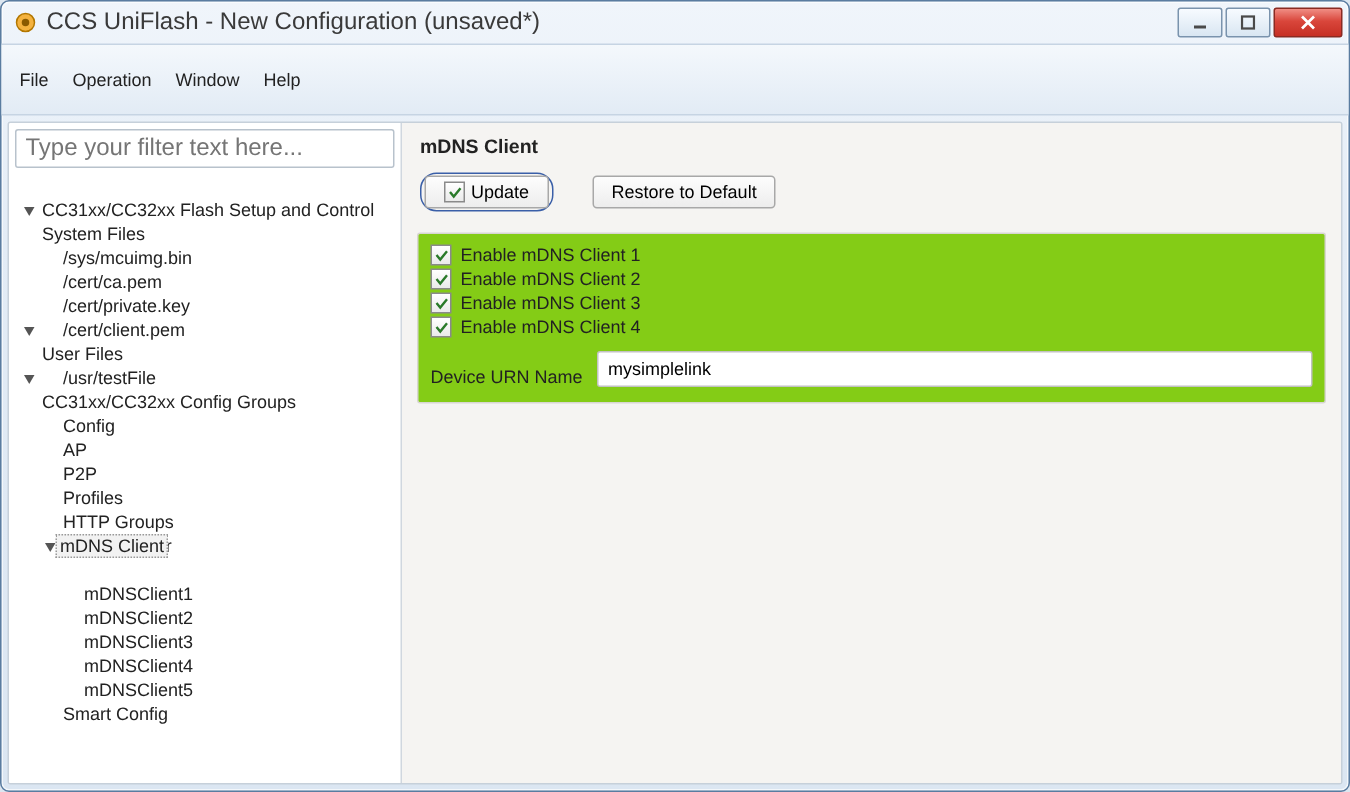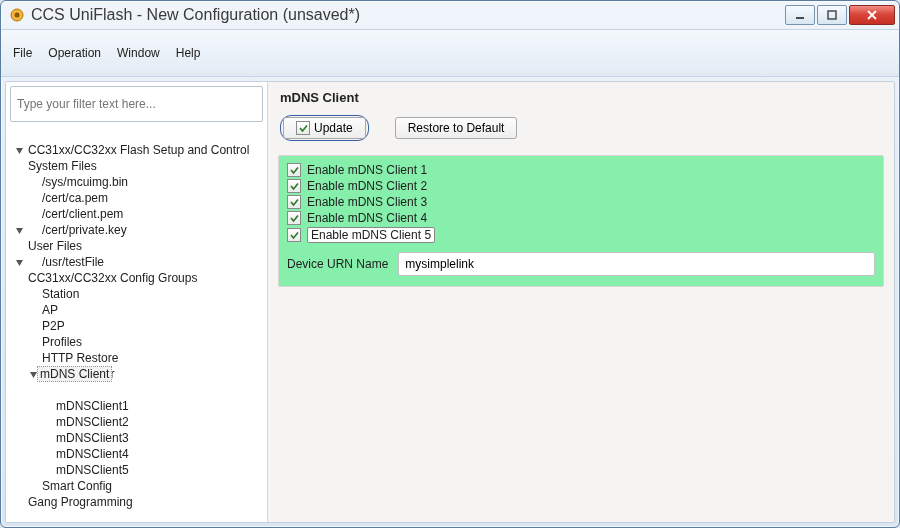--- a/index.html
+++ b/index.html
@@ -87,26 +87,26 @@
     border-right: 1px solid #d0d7df;
     background: #ffffff;
     display:flex;
     flex-direction:column;
     padding: 4px;
     box-sizing:border-box;
   }
   .filter-input {
     width: 100%;
     box-sizing: border-box;
-    height: 36px;
+    height: 26px;
     border: 1px solid #b8c2cc;
     border-radius: 2px;
     padding: 2px 6px;
     color: #1d4ed8;
-    font-size: 12px;
+    font-size: 16px;
     font-family: inherit;
     background:#fff;
   }
   .tree {
     margin-top: 4px;
     overflow:auto;
     flex:1;
     user-select:none;
   }
   .tree-row {
@@ -184,38 +184,38 @@
     background: linear-gradient(#fff,#eaeaea);
     display:inline-flex;
     align-items:center;
     justify-content:center;
   }
   .mini-chk svg { display:block; }
   .form-block {
     margin: 6px 10px;
     border: 1px solid #d8d6d2;
     border-radius: 2px;
-    background: #86efac;
+    background: #84cc16;
     padding: 6px 8px 10px 8px;
   }
   .chk-row {
     display:flex;
     align-items:center;
     gap: 6px;
     padding: 1px 0;
   }
   .chk-row.highlight .chk-label {
     border: 1px solid #888;
     padding: 0 3px;
     background: #ffffff;
     border-radius: 2px;
   }
   .field-row {
     display:flex;
-    align-items:center;
+    align-items:flex-end;
     gap: 10px;
     margin-top: 8px;
   }
   .text-input {
     flex:1;
     height: 20px;
     border: 1px solid #c2c2c2;
     border-radius: 2px;
     padding: 1px 6px;
     font-size: 12px;
@@ -285,25 +285,25 @@
         <div class="tree-row">
             <span class="spacer" style="width:28px"></span>
             <span class="tree-label">/sys/mcuimg.bin</span>
           </div>
         <div class="tree-row">
             <span class="spacer" style="width:28px"></span>
             <span class="tree-label">/cert/ca.pem</span>
           </div>
         <div class="tree-row">
             <span class="spacer" style="width:28px"></span>
+            <span class="tree-label">/cert/private.key</span>
+          </div>
+        <div class="tree-row">
+            <span class="spacer" style="width:28px"></span>
             <span class="tree-label">/cert/client.pem</span>
-          </div>
-        <div class="tree-row">
-            <span class="spacer" style="width:28px"></span>
-            <span class="tree-label">/cert/private.key</span>
           </div>
 
         <div class="tree-row">
           <span class="spacer" style="width:2px"></span>
           <span class="twisty">
               <svg width="9" height="9" viewBox="0 0 9 9">
                 <path d="M1 2 L8 2 L4.5 8 Z" fill="#555"></path>
               </svg>
             </span>
           <span class="tree-label">User Files</span>
@@ -317,37 +317,37 @@
           <span class="spacer" style="width:2px"></span>
           <span class="twisty">
               <svg width="9" height="9" viewBox="0 0 9 9">
                 <path d="M1 2 L8 2 L4.5 8 Z" fill="#555"></path>
               </svg>
             </span>
           <span class="tree-label">CC31xx/CC32xx Config Groups</span>
         </div>
         <div class="tree-row">
             <span class="spacer" style="width:28px"></span>
-            <span class="tree-label">Station</span>
+            <span class="tree-label">Config</span>
           </div>
         <div class="tree-row">
             <span class="spacer" style="width:28px"></span>
             <span class="tree-label">AP</span>
           </div>
         <div class="tree-row">
             <span class="spacer" style="width:28px"></span>
             <span class="tree-label">P2P</span>
           </div>
         <div class="tree-row">
             <span class="spacer" style="width:28px"></span>
             <span class="tree-label">Profiles</span>
           </div>
         <div class="tree-row">
             <span class="spacer" style="width:28px"></span>
-            <span class="tree-label">HTTP Restore</span>
+            <span class="tree-label">HTTP Groups</span>
           </div>
         <div class="tree-row">
             <span class="spacer" style="width:28px"></span>
             <span class="tree-label">DHCP Server</span>
           </div>
 
         <div class="tree-row selected">
           <span class="spacer" style="width:16px"></span>
           <span class="twisty">
               <svg width="9" height="9" viewBox="0 0 9 9">
@@ -373,24 +373,20 @@
             <span class="tree-label">mDNSClient4</span>
           </div>
         <div class="tree-row">
             <span class="spacer" style="width:42px"></span>
             <span class="tree-label">mDNSClient5</span>
           </div>
 
         <div class="tree-row">
             <span class="spacer" style="width:28px"></span>
             <span class="tree-label">Smart Config</span>
-          </div>
-        <div class="tree-row">
-            <span class="spacer" style="width:14px"></span>
-            <span class="tree-label">Gang Programming</span>
           </div>
       </div>
     </div>
 
     <div class="right-panel">
       <div class="right-header">
         <div class="right-title">mDNS Client</div>
         <div class="btn-group">
           <span class="update-btn-wrap">
             <button class="btn">
@@ -434,28 +430,20 @@
           <span class="chk-label">Enable mDNS Client 3</span>
         </div>
         <div class="chk-row">
           <span class="mini-chk">
               <svg width="9" height="9" viewBox="0 0 9 9">
                 <path d="M1 4 L3.5 7 L8 1.5" stroke="#2a7a2a" stroke-width="1.6" fill="none"></path>
               </svg>
             </span>
           <span class="chk-label">Enable mDNS Client 4</span>
         </div>
-        <div class="chk-row highlight">
-          <span class="mini-chk">
-              <svg width="9" height="9" viewBox="0 0 9 9">
-                <path d="M1 4 L3.5 7 L8 1.5" stroke="#2a7a2a" stroke-width="1.6" fill="none"></path>
-              </svg>
-            </span>
-          <span class="chk-label">Enable mDNS Client 5</span>
-        </div>
 
         <div class="field-row">
           <span>Device URN Name</span>
           <input class="text-input" type="text" value="mysimplelink" style="">
         </div>
       </div>
     </div>
 
   </div>
 </div>

